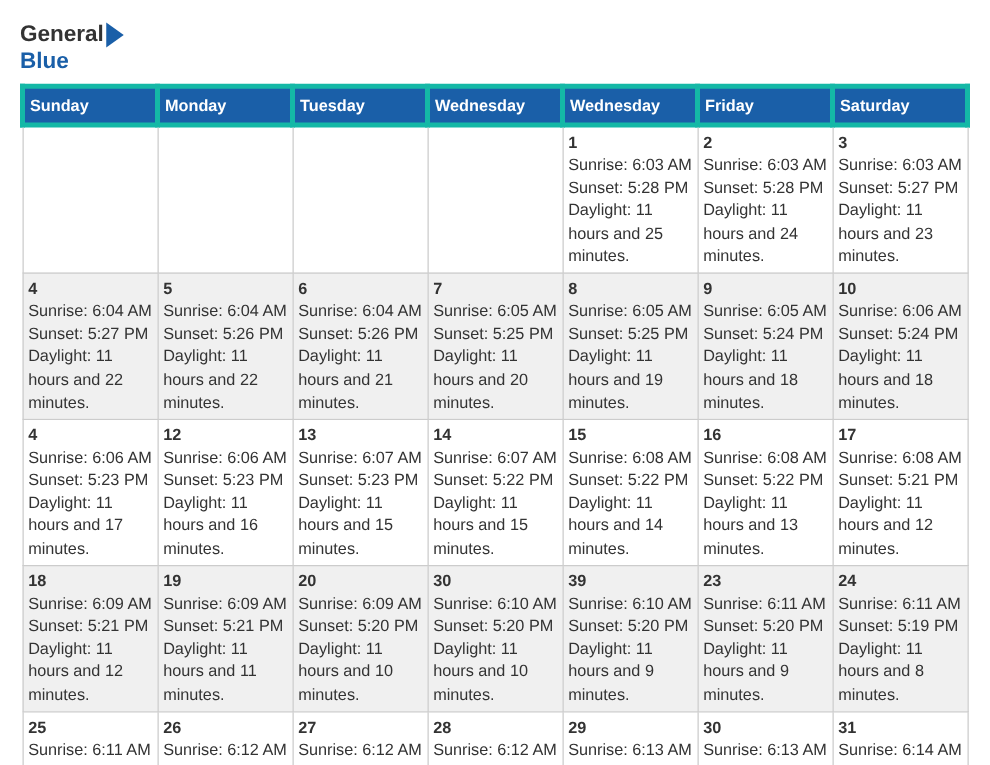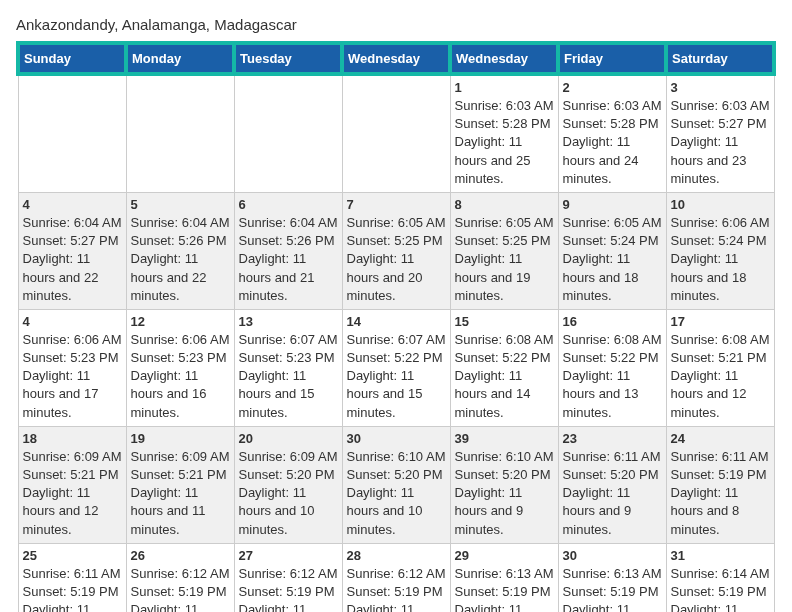--- a/index.html
+++ b/index.html
@@ -93,22 +93,28 @@
       background-color: #fff;
     }
     .empty-cell {
       background-color: #fff;
     }
   </style>
 </head>
 <body>
 
 <div class="header">
+  <div class="logo">
+    <div class="logo-text">
+      <span class="logo-general">General</span>
+      <div class="logo-arrow"></div>
+    </div>
+    <span class="logo-blue">Blue</span>
+  </div>
   <div class="title-section">
-    <div class="location-title">Ankazondandy, Analamanga, Madagascar</div>
   </div>
 </div>
 
 <table class="calendar">
   <thead>
     <tr>
     <th>Sunday</th>
         <th>Monday</th>
         <th>Tuesday</th>
         <th>Wednesday</th>

